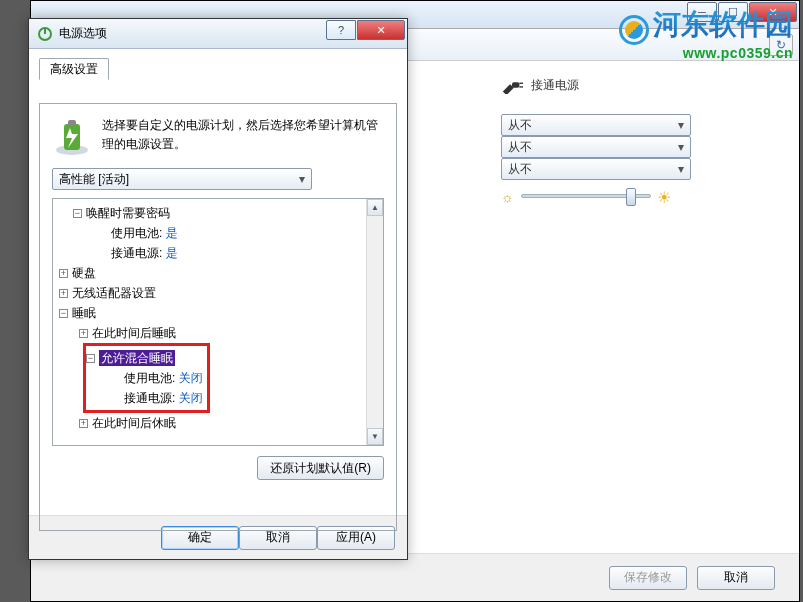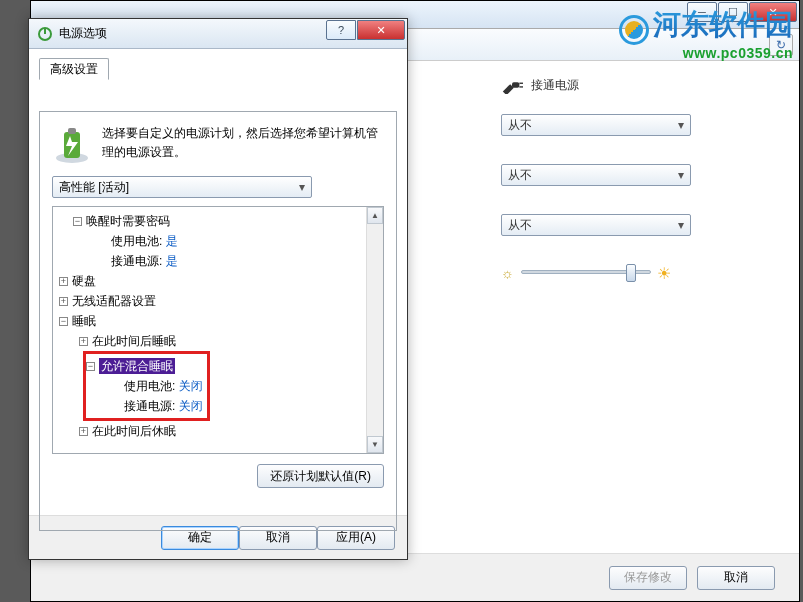--- a/index.html
+++ b/index.html
@@ -39,21 +39,21 @@
 .search-box {
   margin-left: 6px; width: 210px; height: 24px; border: 1px solid #9fb8cf;
   background: #fff; display: flex; align-items: center; padding: 0 4px;
   color: #888; font-size: 12px; position: relative;
 }
 .search-box .mag { position:absolute; right:6px; color:#5a8ac8; font-size:14px; }
 
 .bg-content { padding: 16px 30px 16px 470px; font-size: 12px; color: #333; }
 .plug-row { display: flex; align-items: center; gap: 8px; margin-bottom: 20px; }
 .plug-icon { width: 22px; height: 16px; }
-.select-row { margin-bottom: 28px; }
+.select-row { }
 .fake-select {
   width: 190px; height: 22px; border: 1px solid #8a9aaf;
   background: linear-gradient(#fff, #e4ecf4); display: flex; align-items: center;
   padding: 0 6px; font-size: 12px; position: relative; border-radius: 2px;
 }
 .fake-select::after { content: "▾"; position: absolute; right: 6px; color: #555; }
 .slider-row { display:flex; align-items:center; gap:6px; margin-top:8px; }
 .slider-track { width:130px; height:4px; background:#d0d8e0; border:1px solid #a0b0c0; position:relative; border-radius:2px; }
 .slider-thumb { position:absolute; right:14px; top:-7px; width:10px; height:18px; background:linear-gradient(#fbfdff,#c8d8ea); border:1px solid #7a90aa; border-radius:2px; }
 .sun-dim { width:14px; height:14px; color:#c8a830; font-size:14px; }
@@ -98,21 +98,21 @@
   position: relative;
 }
 .dlg-titlebar .icon { width:16px; height:16px; margin-right:6px; }
 .dlg-titlebar .title { font-size: 12px; }
 .dlg-winbtns { position: absolute; right: 2px; top: 1px; display: flex; gap: 0; }
 .dlg-winbtns .win-btn { width: 30px; height: 20px; }
 .dlg-winbtns .win-btn.help { width: 30px; border-radius: 2px 0 0 2px; }
 .dlg-winbtns .win-btn.close { width: 48px; border-radius: 0 2px 2px 0; }
 
 .dlg-body { flex: 1; padding: 6px 10px 8px; background: #fff; display:flex; flex-direction:column; }
-.tab-strip { height: 24px; position: relative; margin-bottom: 8px; text-align: right; }
+.tab-strip { height: 24px; position: relative; margin-bottom: 0; text-align: right; }
 .tab {
   position: absolute; top: 3px; left: 0; height: 22px; padding: 0 10px;
   border: 1px solid #a0a8b0; border-bottom: 1px solid #fff;
   background: #fff; font-size: 12px; display:flex; align-items:center;
   border-radius: 2px 2px 0 0; z-index: 2;
 }
 .tab-panel {
   border: 1px solid #a0a8b0; flex: 1; padding: 12px; position: relative; top: 24px;
   display:flex; flex-direction:column;
 }

